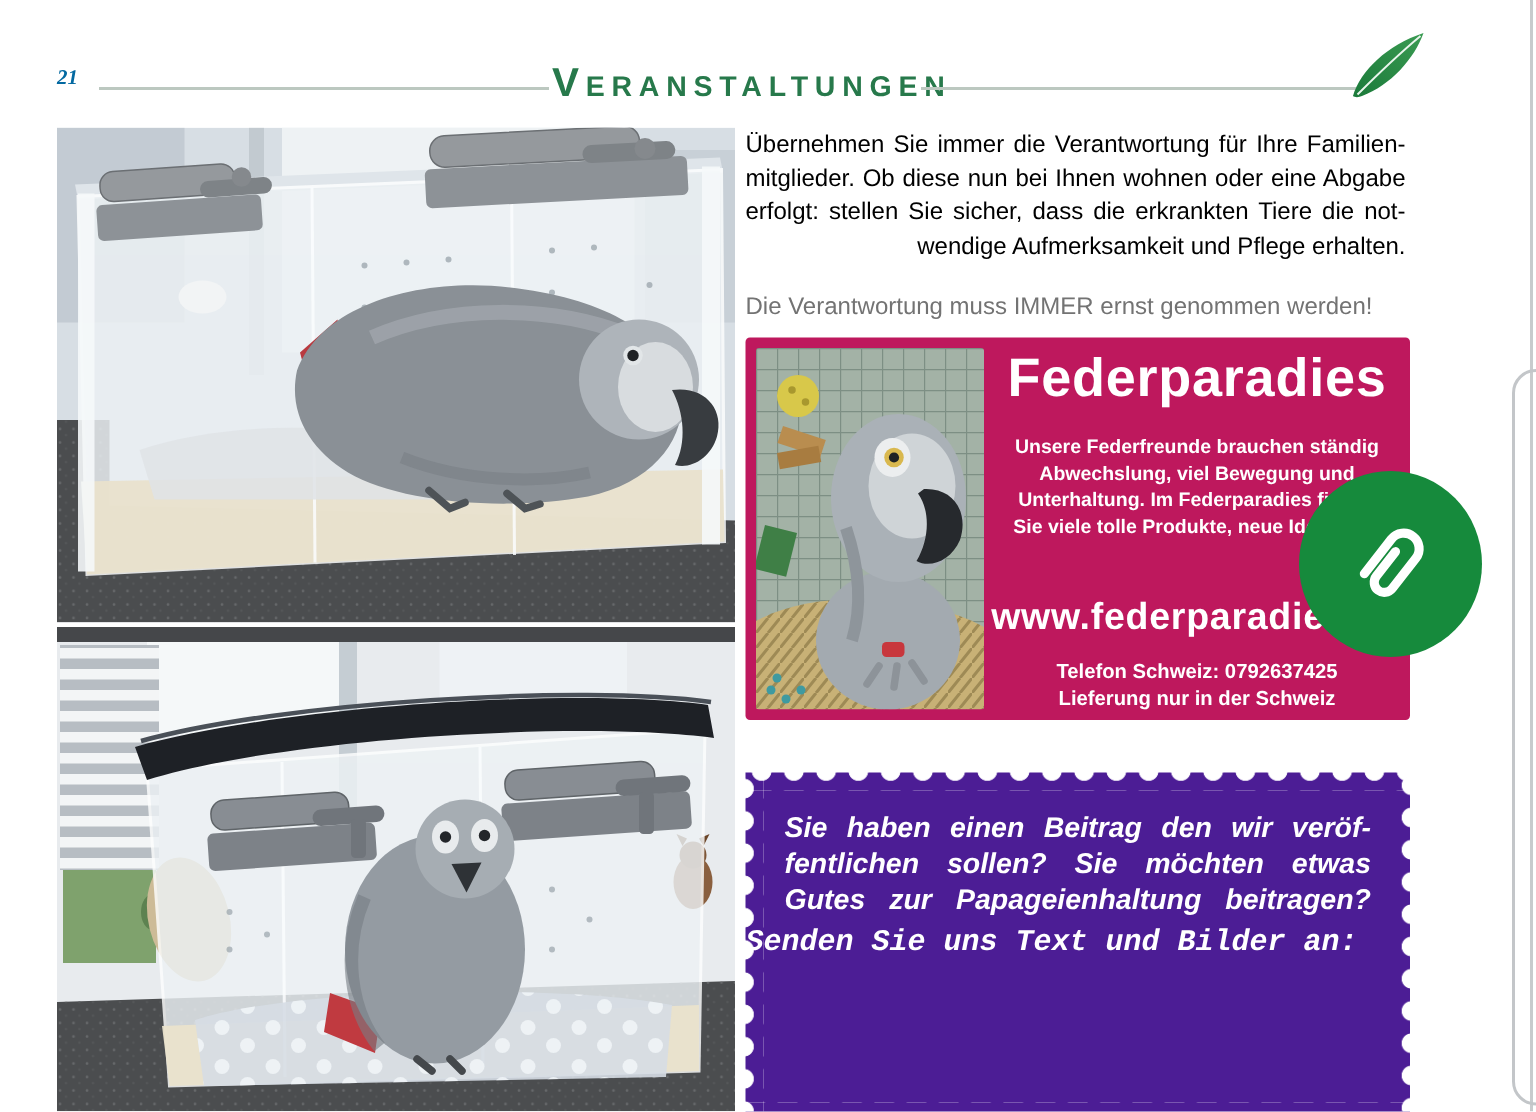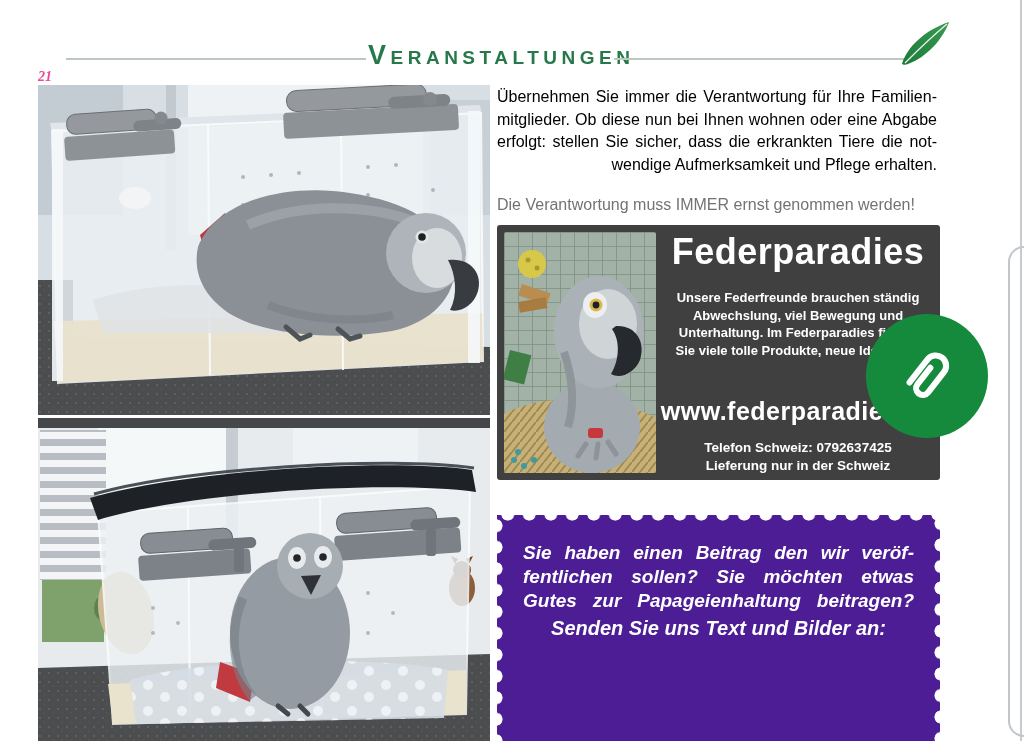--- a/index.html
+++ b/index.html
@@ -1,37 +1,37 @@
 <!DOCTYPE html>
 <html><head>
 <meta charset="utf-8">
 <style>
   html,body{margin:0;padding:0;background:#fff;}
   body{width:1024px;height:741px;overflow:hidden;position:relative;
        font-family:"Liberation Sans",sans-serif;}
   .abs{position:absolute;}
 
   
-  .page-num{left:38px;top:45px;color:#ec4899;font:italic 700 14px "Liberation Serif",serif;margin-top:24px;}
+  .page-num{left:38px;top:45px;color:#0369a1;font:italic 700 14px "Liberation Serif",serif;}
   .rule{height:2px;background:#bcc8c0;top:58px;}
   .rule-left{left:66px;width:300px;}
   .rule-right{left:614px;width:290px;}
   .hdr-title{left:368px;top:40px;width:246px;text-align:center;color:#27794b;
              font-weight:700;font-size:19px;letter-spacing:4.5px;white-space:nowrap;}
   .hdr-title .init{font-size:27px;letter-spacing:4.5px;}
   .leaf{left:898px;top:20px;}
 
   
   .article{left:497px;top:86px;width:440px;color:#000000;font-size:16px;line-height:22.5px;}
   .jline{text-align:justify;text-align-last:justify;}
   .lline{text-align:right;}
   .emphasis{left:497px;top:196px;width:440px;color:#737373;font-size:16px;}
 
   
-  .ad{left:497px;top:225px;width:443px;height:255px;background:#404040;border-radius:3px;}
+  .ad{left:497px;top:225px;width:443px;height:255px;background:#be185d;border-radius:3px;}
   .ad-photo{position:absolute;left:7px;top:7px;width:152px;height:241px;overflow:hidden;border-radius:2px;}
   .ad-right{position:absolute;left:159px;top:0;width:284px;height:255px;text-align:center;color:#fff;}
   .ad-title{position:absolute;left:0;width:284px;top:6px;font-size:36px;font-weight:800;letter-spacing:.5px;}
   .ad-body{position:absolute;left:-6px;width:296px;top:64px;font-size:13px;font-weight:700;line-height:17.5px;}
   .ad-web{position:absolute;left:-12px;width:308px;top:172px;font-size:25px;font-weight:800;letter-spacing:.5px;}
   .ad-phone{position:absolute;left:0;width:284px;top:214px;font-size:13.5px;font-weight:700;line-height:18px;}
 
   
   .badge{left:866px;top:314px;width:122px;height:124px;border-radius:50%;
          background:#168a3c;display:flex;align-items:center;justify-content:center;}
@@ -46,21 +46,21 @@
   .notch-b{bottom:-1px;left:0;right:0;height:13px;
     background-image:radial-gradient(circle 6.5px at 50% 100%,#fff 6.3px,rgba(255,255,255,0) 6.8px);
     background-size:21.5px 13px;background-repeat:repeat-x;background-position:bottom;}
   .notch-l{left:-1px;top:0;bottom:0;width:13px;
     background-image:radial-gradient(circle 6.5px at 0 50%,#fff 6.3px,rgba(255,255,255,0) 6.8px);
     background-size:13px 21.5px;background-repeat:repeat-y;}
   .notch-r{right:-1px;top:0;bottom:0;width:13px;
     background-image:radial-gradient(circle 6.5px at 100% 50%,#fff 6.3px,rgba(255,255,255,0) 6.8px);
     background-size:13px 21.5px;background-repeat:repeat-y;background-position:right;}
   .stamp-q{position:absolute;left:26px;top:26px;width:391px;font-size:19px;line-height:24px;}
-  .stamp-cta{position:absolute;left:0;top:102px;width:443px;text-align:center;font-size:20px;}
+  .stamp-cta{position:absolute;left:0;top:102px;width:443px;font-size:20px;font-family:Liberation Mono, monospace;}
   .stamp-mail{position:absolute;left:0;top:150px;width:443px;text-align:center;font-size:21px;}
 
   
   .photo-top{left:38px;top:85px;width:452px;height:330px;overflow:hidden;}
   .photo-bottom{left:38px;top:418px;width:452px;height:323px;overflow:hidden;}
 
   
   .edge-line{left:1020px;top:0;width:2px;height:741px;background:#c8cbcd;}
   .edge-card{left:1008px;top:246px;width:34px;height:487px;border:2px solid #c3c6c9;
              border-radius:16px;background:transparent;}

